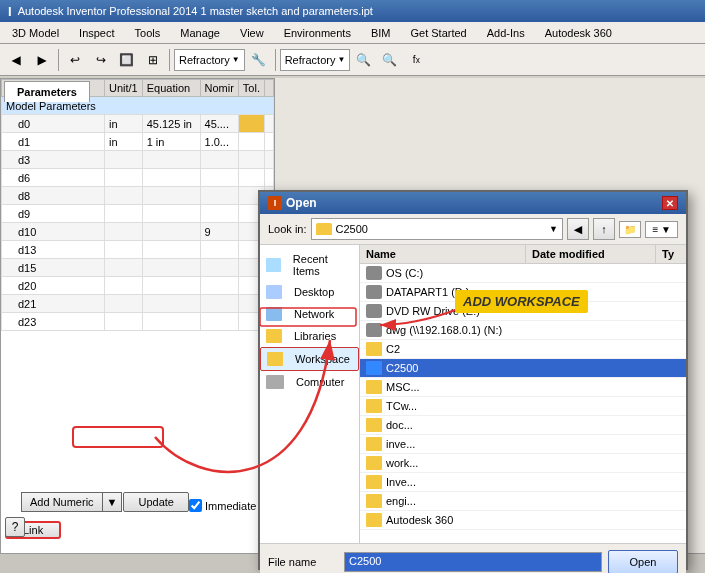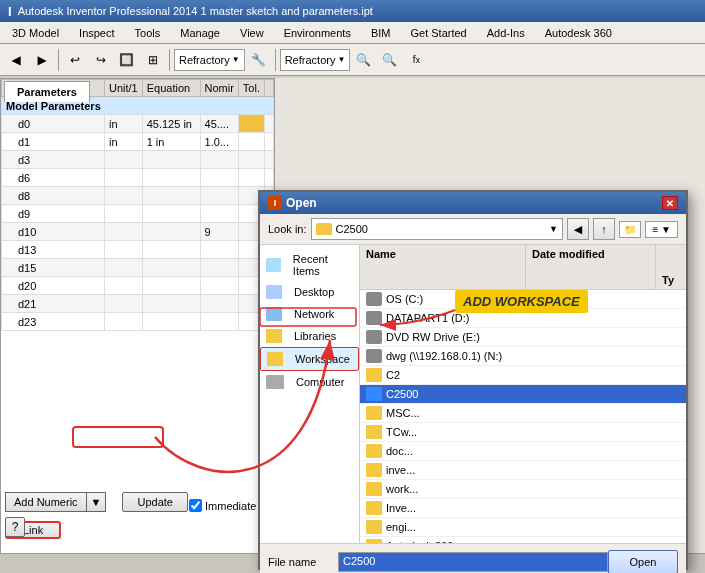--- a/index.html
+++ b/index.html
@@ -134,29 +134,29 @@
     .param-table td {
       border: 1px solid #ddd;
       padding: 2px 4px;
       font-size: 11px;
       height: 18px;
     }
     .param-table tr:nth-child(even) td { background: #f5f5f5; }
 
     .model-params-row td {
       background: #d0e8ff !important;
-      font-weight: bold;
+      font-weight: normal;
     }
 
     .bottom-buttons {
       position: absolute;
       bottom: 55px;
-      left: 4px;
-      display: flex;
-      gap: 16px;
+      left: 20px;
+      display: flex;
+      gap: 1px;
       align-items: center;
     }
     .btn {
       border: 1px solid #666;
       background: linear-gradient(to bottom, #f5f5f5, #ddd);
       padding: 3px 10px;
       font-size: 11px;
       cursor: pointer;
       border-radius: 2px;
     }
@@ -353,21 +353,20 @@
       border-right: 1px solid #ccc;
     }
     .dialog-file-header .col-date {
       width: 130px;
       padding: 3px 6px;
       border-right: 1px solid #ccc;
     }
     .dialog-file-header .col-type {
       width: 30px;
       padding: 3px 6px;
-      margin-top: 26px;
     }
 
     .file-list {
       flex: 1;
       overflow-y: auto;
       background: white;
     }
 
     .file-item {
       display: flex;
@@ -398,20 +397,21 @@
     .dialog-footer {
       padding: 6px 8px;
       background: #f0ede8;
       border-top: 1px solid #ccc;
     }
 
     .footer-row {
       display: flex;
       align-items: center;
       margin-bottom: 4px;
+      gap: 6px;
     }
 
     .footer-label {
       font-size: 11px;
       white-space: nowrap;
       min-width: 70px;
     }
 
     .footer-input {
       flex: 1;

